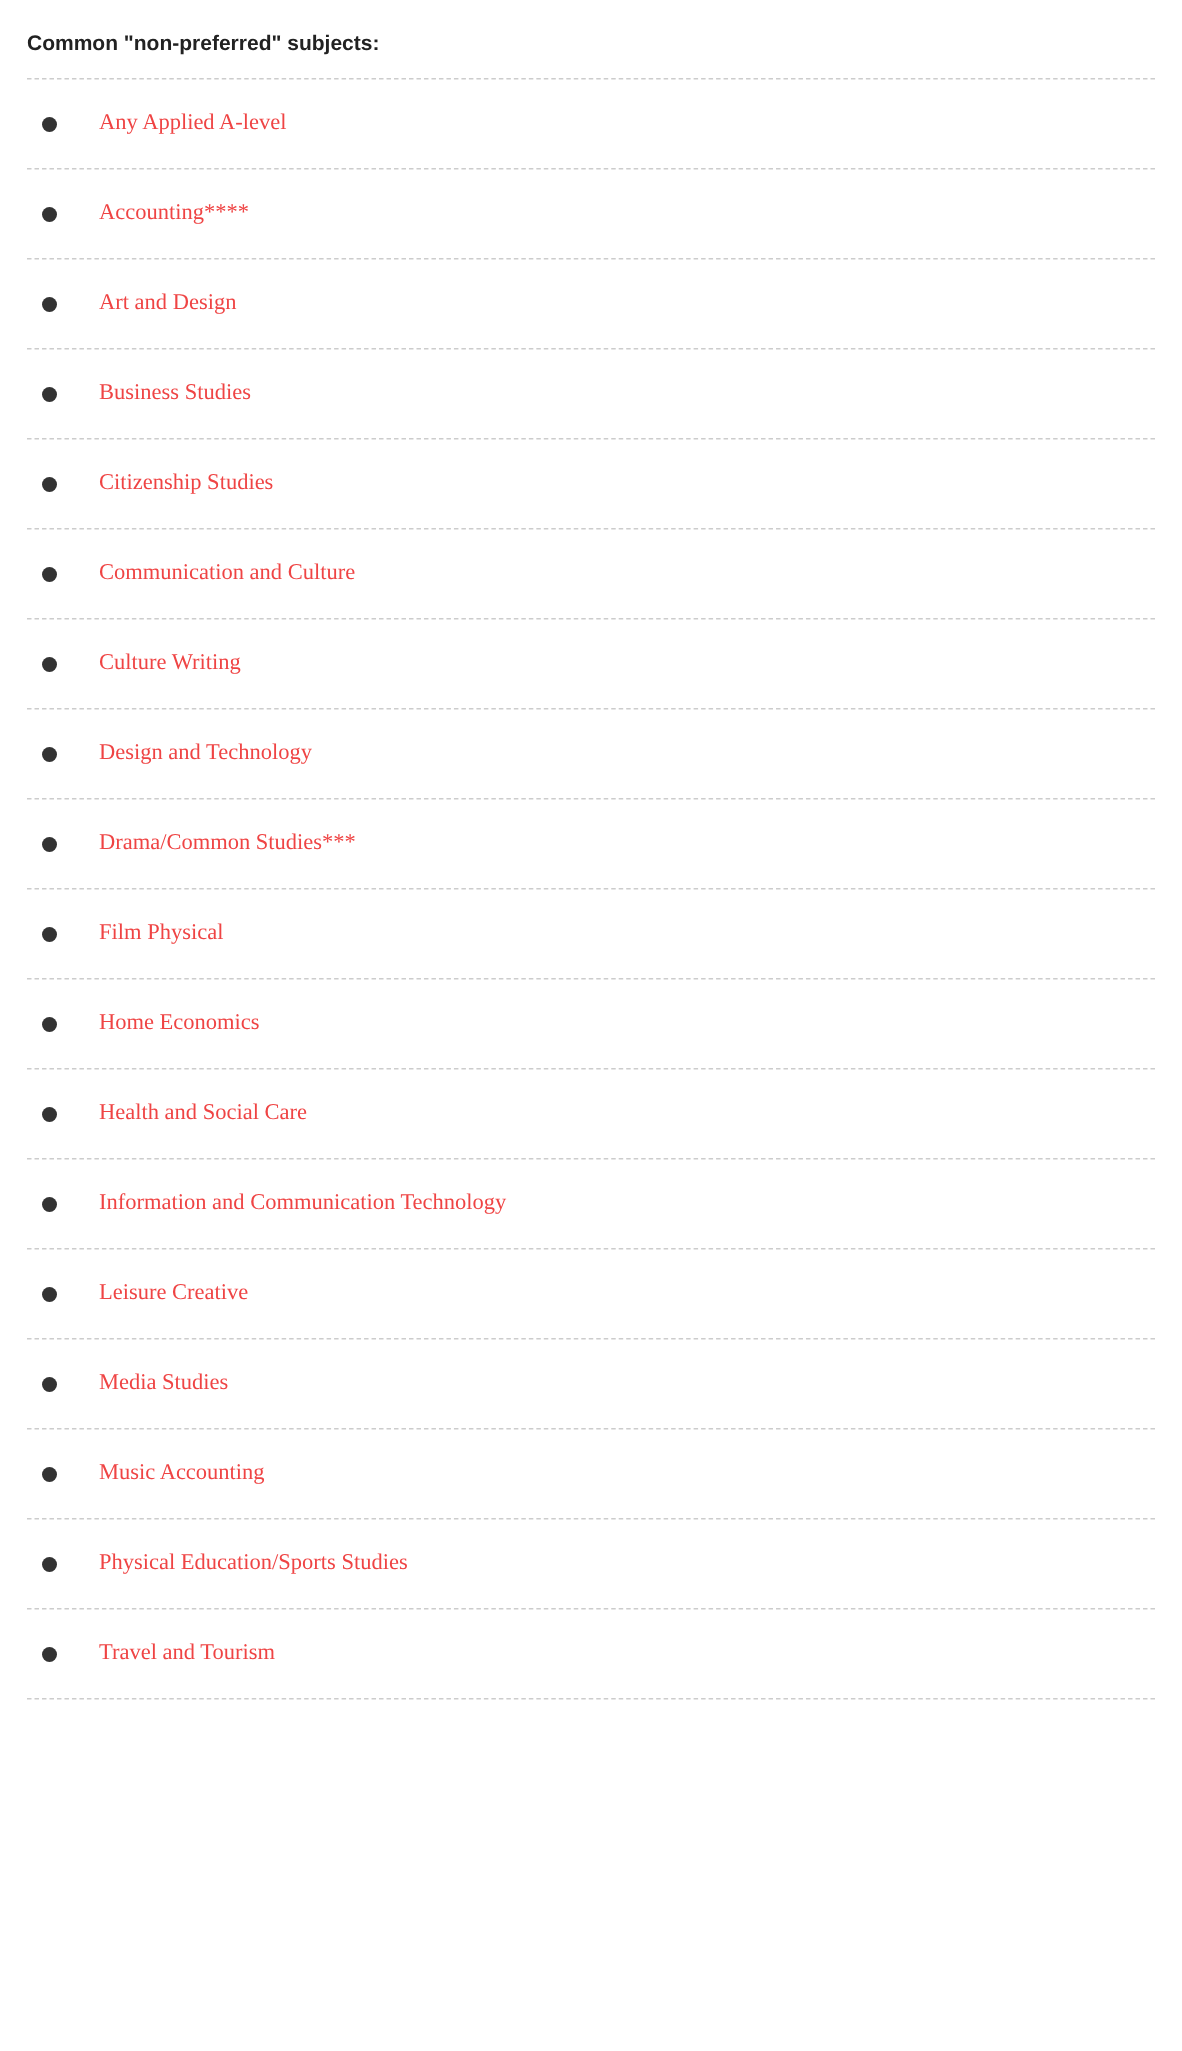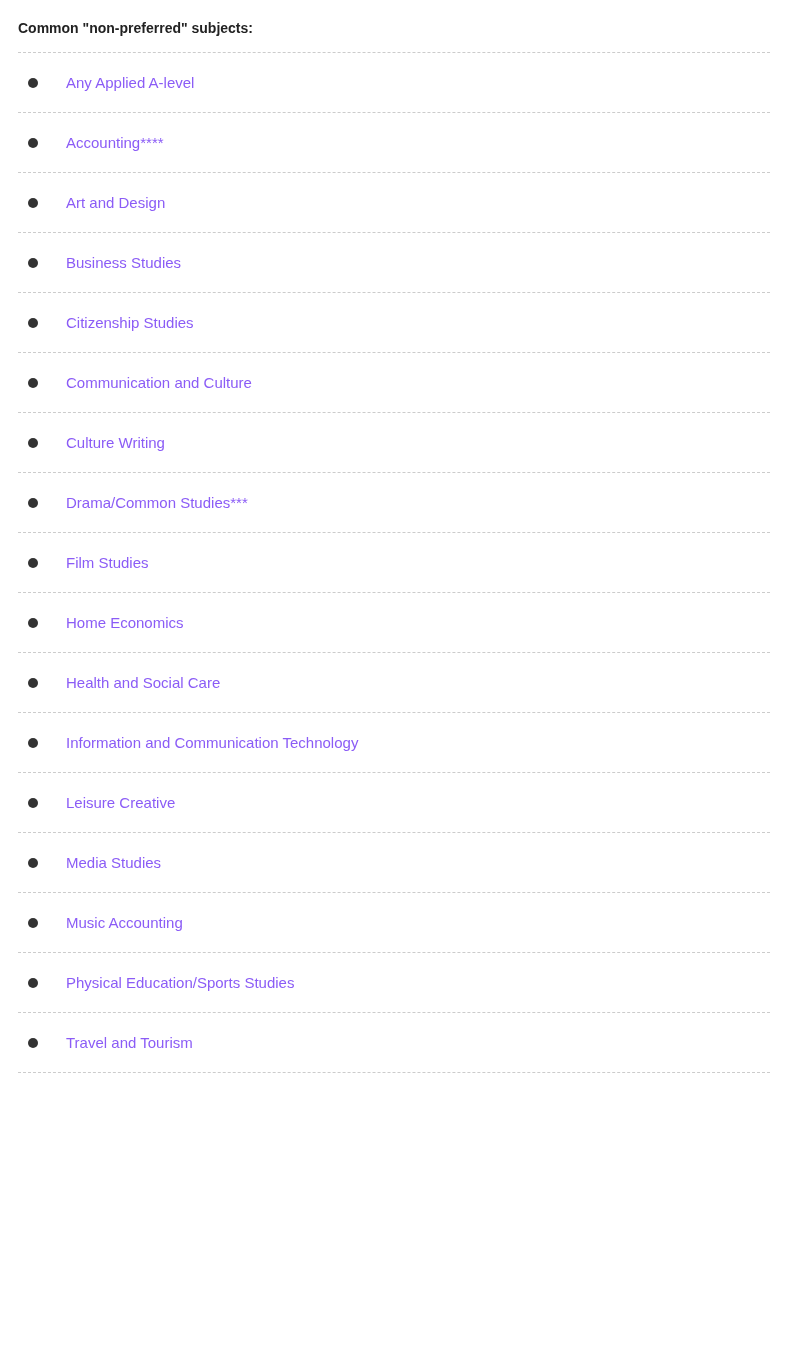--- a/index.html
+++ b/index.html
@@ -41,22 +41,23 @@
       width: 10px;
       height: 10px;
       background-color: #333333;
       border-radius: 50%;
       flex-shrink: 0;
       margin-right: 28px;
     }
 
     .item-text {
       font-size: 15px;
-      color: #8b5cf6;
+      color: #ef4444;
       line-height: 1.4;
+      font-family: Liberation Serif, serif;
     }
   </style>
 </head>
 <body>
 
 <div class="section-title">Common "non-preferred" subjects:</div>
 
 <div class="list-container" id="list-container">
 <div class="list-item">
       <span class="bullet"></span>
@@ -81,25 +82,29 @@
     <div class="list-item">
       <span class="bullet"></span>
       <span class="item-text">Communication and Culture</span>
     </div>
     <div class="list-item">
       <span class="bullet"></span>
       <span class="item-text">Culture Writing</span>
     </div>
     <div class="list-item">
       <span class="bullet"></span>
+      <span class="item-text">Design and Technology</span>
+    </div>
+    <div class="list-item">
+      <span class="bullet"></span>
       <span class="item-text">Drama/Common Studies***</span>
     </div>
     <div class="list-item">
       <span class="bullet"></span>
-      <span class="item-text">Film Studies</span>
+      <span class="item-text">Film Physical</span>
     </div>
     <div class="list-item">
       <span class="bullet"></span>
       <span class="item-text">Home Economics</span>
     </div>
     <div class="list-item">
       <span class="bullet"></span>
       <span class="item-text">Health and Social Care</span>
     </div>
     <div class="list-item">

